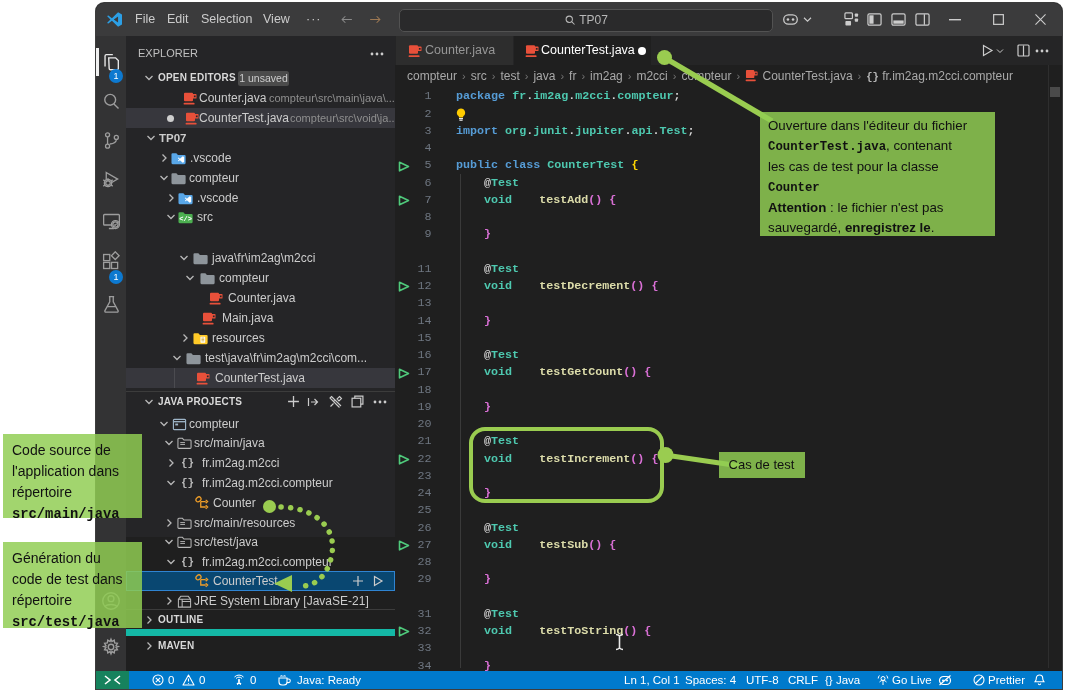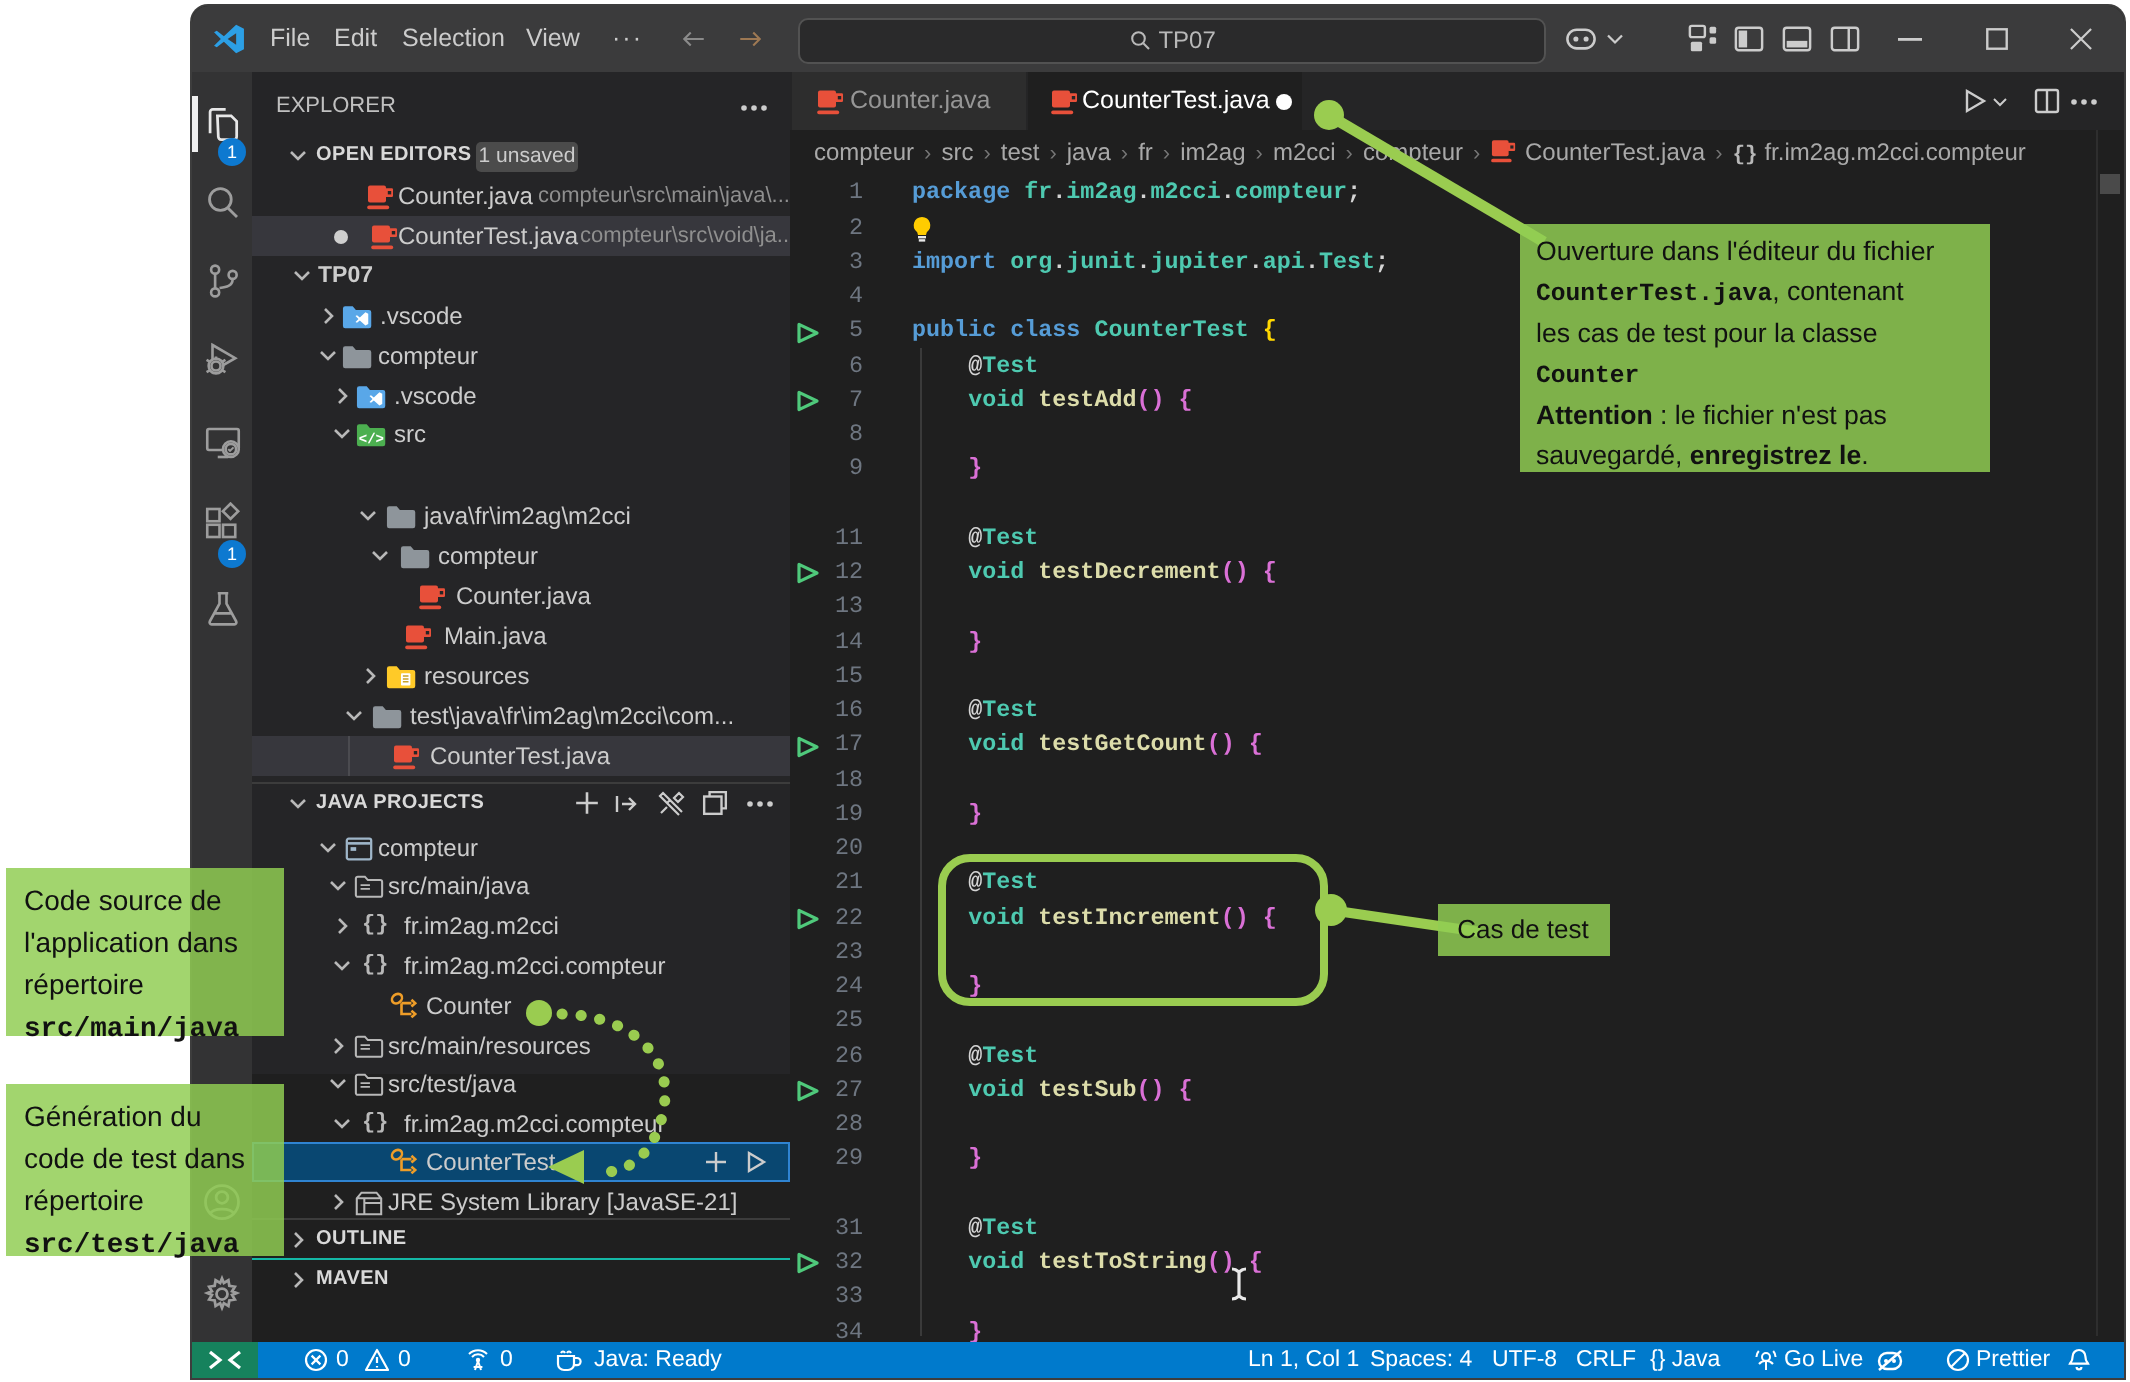--- a/index.html
+++ b/index.html
@@ -27,21 +27,21 @@
   .tab{position:absolute;top:0;height:29px;line-height:29px;font-size:12.5px;}
   
   .crumbs{position:absolute;left:299px;top:62px;width:667px;height:23px;line-height:23px;color:#a9a9a9;font-size:12px;white-space:nowrap;}
   .csep{color:#767676;padding:0 5px;font-size:11px;}
   
   .codeline{position:absolute;left:299px;width:660px;height:17.25px;line-height:17.25px;font-family:"Liberation Mono",monospace;font-size:11.7px;font-weight:bold;white-space:pre;color:#d4d4d4;}
   .lnum{position:absolute;left:0;top:0;width:36.5px;text-align:right;color:#6e7681;font-weight:normal;}
   .ctext{position:absolute;left:61px;top:0;}
   .k{color:#569cd6;}
   .t{color:#4ec9b0;}
-  .m{color:#dcdcaa;}
+  .m{color:#dcdcaa;margin-left:20px;}
   .b1{color:#ffd700;}
   .b2{color:#da70d6;}
   .p{color:#d4d4d4;}
   
   .gbox{position:absolute;background:rgba(144,205,82,0.84);color:#111111;font-size:13.5px;}
   .gmono{font-family:"Liberation Mono",monospace;font-weight:bold;font-size:12.3px;}
   .gmono2{font-family:"Liberation Mono",monospace;font-weight:bold;font-size:13.8px;}
   svg.overlay{position:absolute;pointer-events:none;}
 </style>
 </head>
@@ -465,21 +465,21 @@
             <use href="#libicon"></use>
           </svg>
           <span style="position:absolute;left:68px">JRE System Library [JavaSE-21]</span>
         </div>
       <div class="row" style="top:573px;border-top:1px solid #3c3c3c">
           <svg class="abs" style="left:18px;top:5px" width="10" height="10">
             <use href="#chr"></use>
           </svg>
           <span class="hdr" style="position:absolute;left:32px">OUTLINE</span>
         </div>
-      <div class="row" style="top:593px;border-top:1px solid #14b8a6">
+      <div class="row" style="top:593px;border-top:7px solid #14b8a6">
           <svg class="abs" style="left:18px;top:5px" width="10" height="10">
             <use href="#chr"></use>
           </svg>
           <span class="hdr" style="position:absolute;left:32px">MAVEN</span>
         </div>
     </div>
 
     <div class="editor"></div>
     <div class="tabbar" id="tabbar">
       <div class="tab" style="left:1px;width:117px;background:#2d2d2d;color:#969696">

